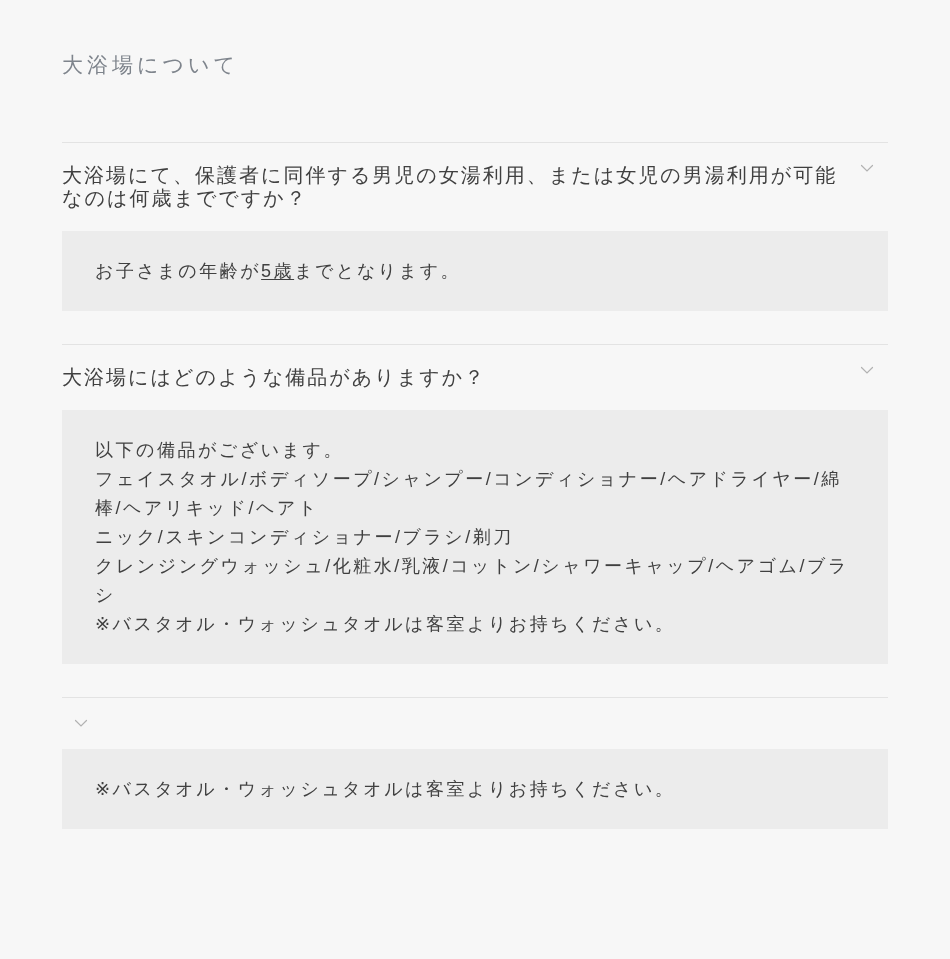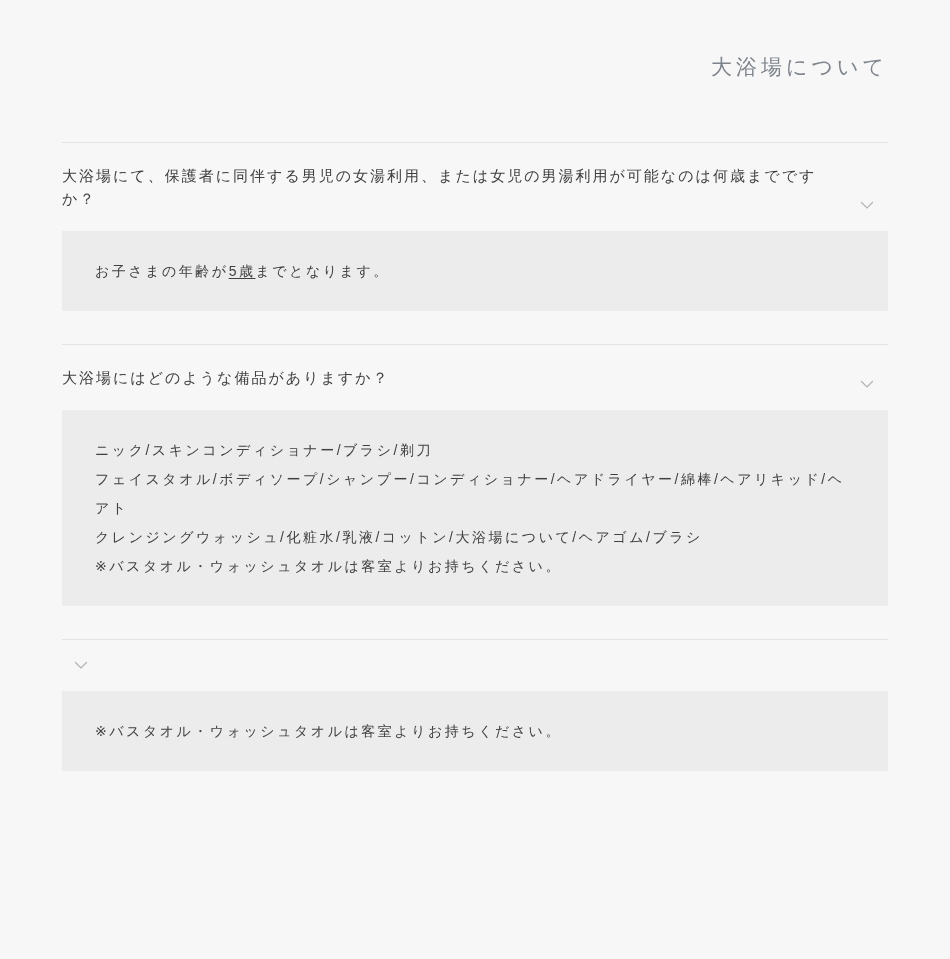--- a/index.html
+++ b/index.html
@@ -14,66 +14,66 @@
     font-family: "Liberation Sans", "DejaVu Sans", sans-serif;
     color: #404040;
     overflow: hidden;
   }
   .wrap {
     width: 826px;
     margin: 0 auto;
   }
   .page-title {
     margin: 52px 0 0;
-    text-align: right;
-    font-family: Liberation Sans, sans-serif;
+    text-align: left;
+    font-family: Liberation Mono, monospace;
     font-weight: 400;
     font-size: 21px;
     letter-spacing: 4px;
     color: #7e848c;
     line-height: 30px;
   }
   .faq-list {
     margin-top: 60px;
   }
   .faq-item {
     border-top: 1px solid #e3e3e3;
   }
   .faq-item + .faq-item {
     margin-top: 33px;
   }
   .faq-q {
     display: flex;
-    align-items: flex-end;
+    align-items: flex-start;
     justify-content: space-between;
     width: 100%;
     padding: 21px 14px 21px 0;
     background: none;
     border: none;
     cursor: pointer;
     font-family: inherit;
-    font-size: 15px;
+    font-size: 20px;
     color: #404040;
     letter-spacing: 2px;
     text-align: left;
     line-height: 23px;
   }
   .q-label {
     flex: 1 1 auto;
   }
   .chev {
     flex: 0 0 auto;
     margin-left: 12px;
     display: inline-flex;
     align-items: center;
   }
   .faq-a {
     background: #ececec;
     padding: 26px 33px 25px;
-    font-size: 14px;
+    font-size: 18px;
     color: #404040;
     letter-spacing: 2.5px;
     line-height: 29px;
   }
   .a-line {
     margin: 0;
     line-height: 29px;
   }
   .ul {
     text-decoration: underline;
@@ -106,23 +106,24 @@
     <section class="faq-item">
       <button class="faq-q">
         <span class="q-label">大浴場にはどのような備品がありますか？</span>
         <span class="chev">
           <svg width="14" height="9" viewBox="0 0 14 9" aria-hidden="true">
             <path d="M1.5 1.5 L7 7 L12.5 1.5" fill="none" stroke="#b2b2b2" stroke-width="1.2" stroke-linecap="round"></path>
           </svg>
         </span>
       </button>
       <div class="faq-a">
+        <p class="a-line">以下の備品がございます。</p>
+        <p class="a-line">フェイスタオル/ボディソープ/シャンプー/コンディショナー/ヘアドライヤー/綿棒/ヘアリキッド/ヘアト</p>
         <p class="a-line">ニック/スキンコンディショナー/ブラシ/剃刀</p>
-        <p class="a-line">フェイスタオル/ボディソープ/シャンプー/コンディショナー/ヘアドライヤー/綿棒/ヘアリキッド/ヘアト</p>
-        <p class="a-line">クレンジングウォッシュ/化粧水/乳液/コットン/大浴場について/ヘアゴム/ブラシ</p>
+        <p class="a-line">クレンジングウォッシュ/化粧水/乳液/コットン/シャワーキャップ/ヘアゴム/ブラシ</p>
         <p class="a-line">※バスタオル・ウォッシュタオルは客室よりお持ちください。</p>
       </div>
     </section>
 
     <section class="faq-item">
       <button class="faq-q">
         <span class="chev">
           <svg width="14" height="9" viewBox="0 0 14 9" aria-hidden="true">
             <path d="M1.5 1.5 L7 7 L12.5 1.5" fill="none" stroke="#b2b2b2" stroke-width="1.2" stroke-linecap="round"></path>
           </svg>

